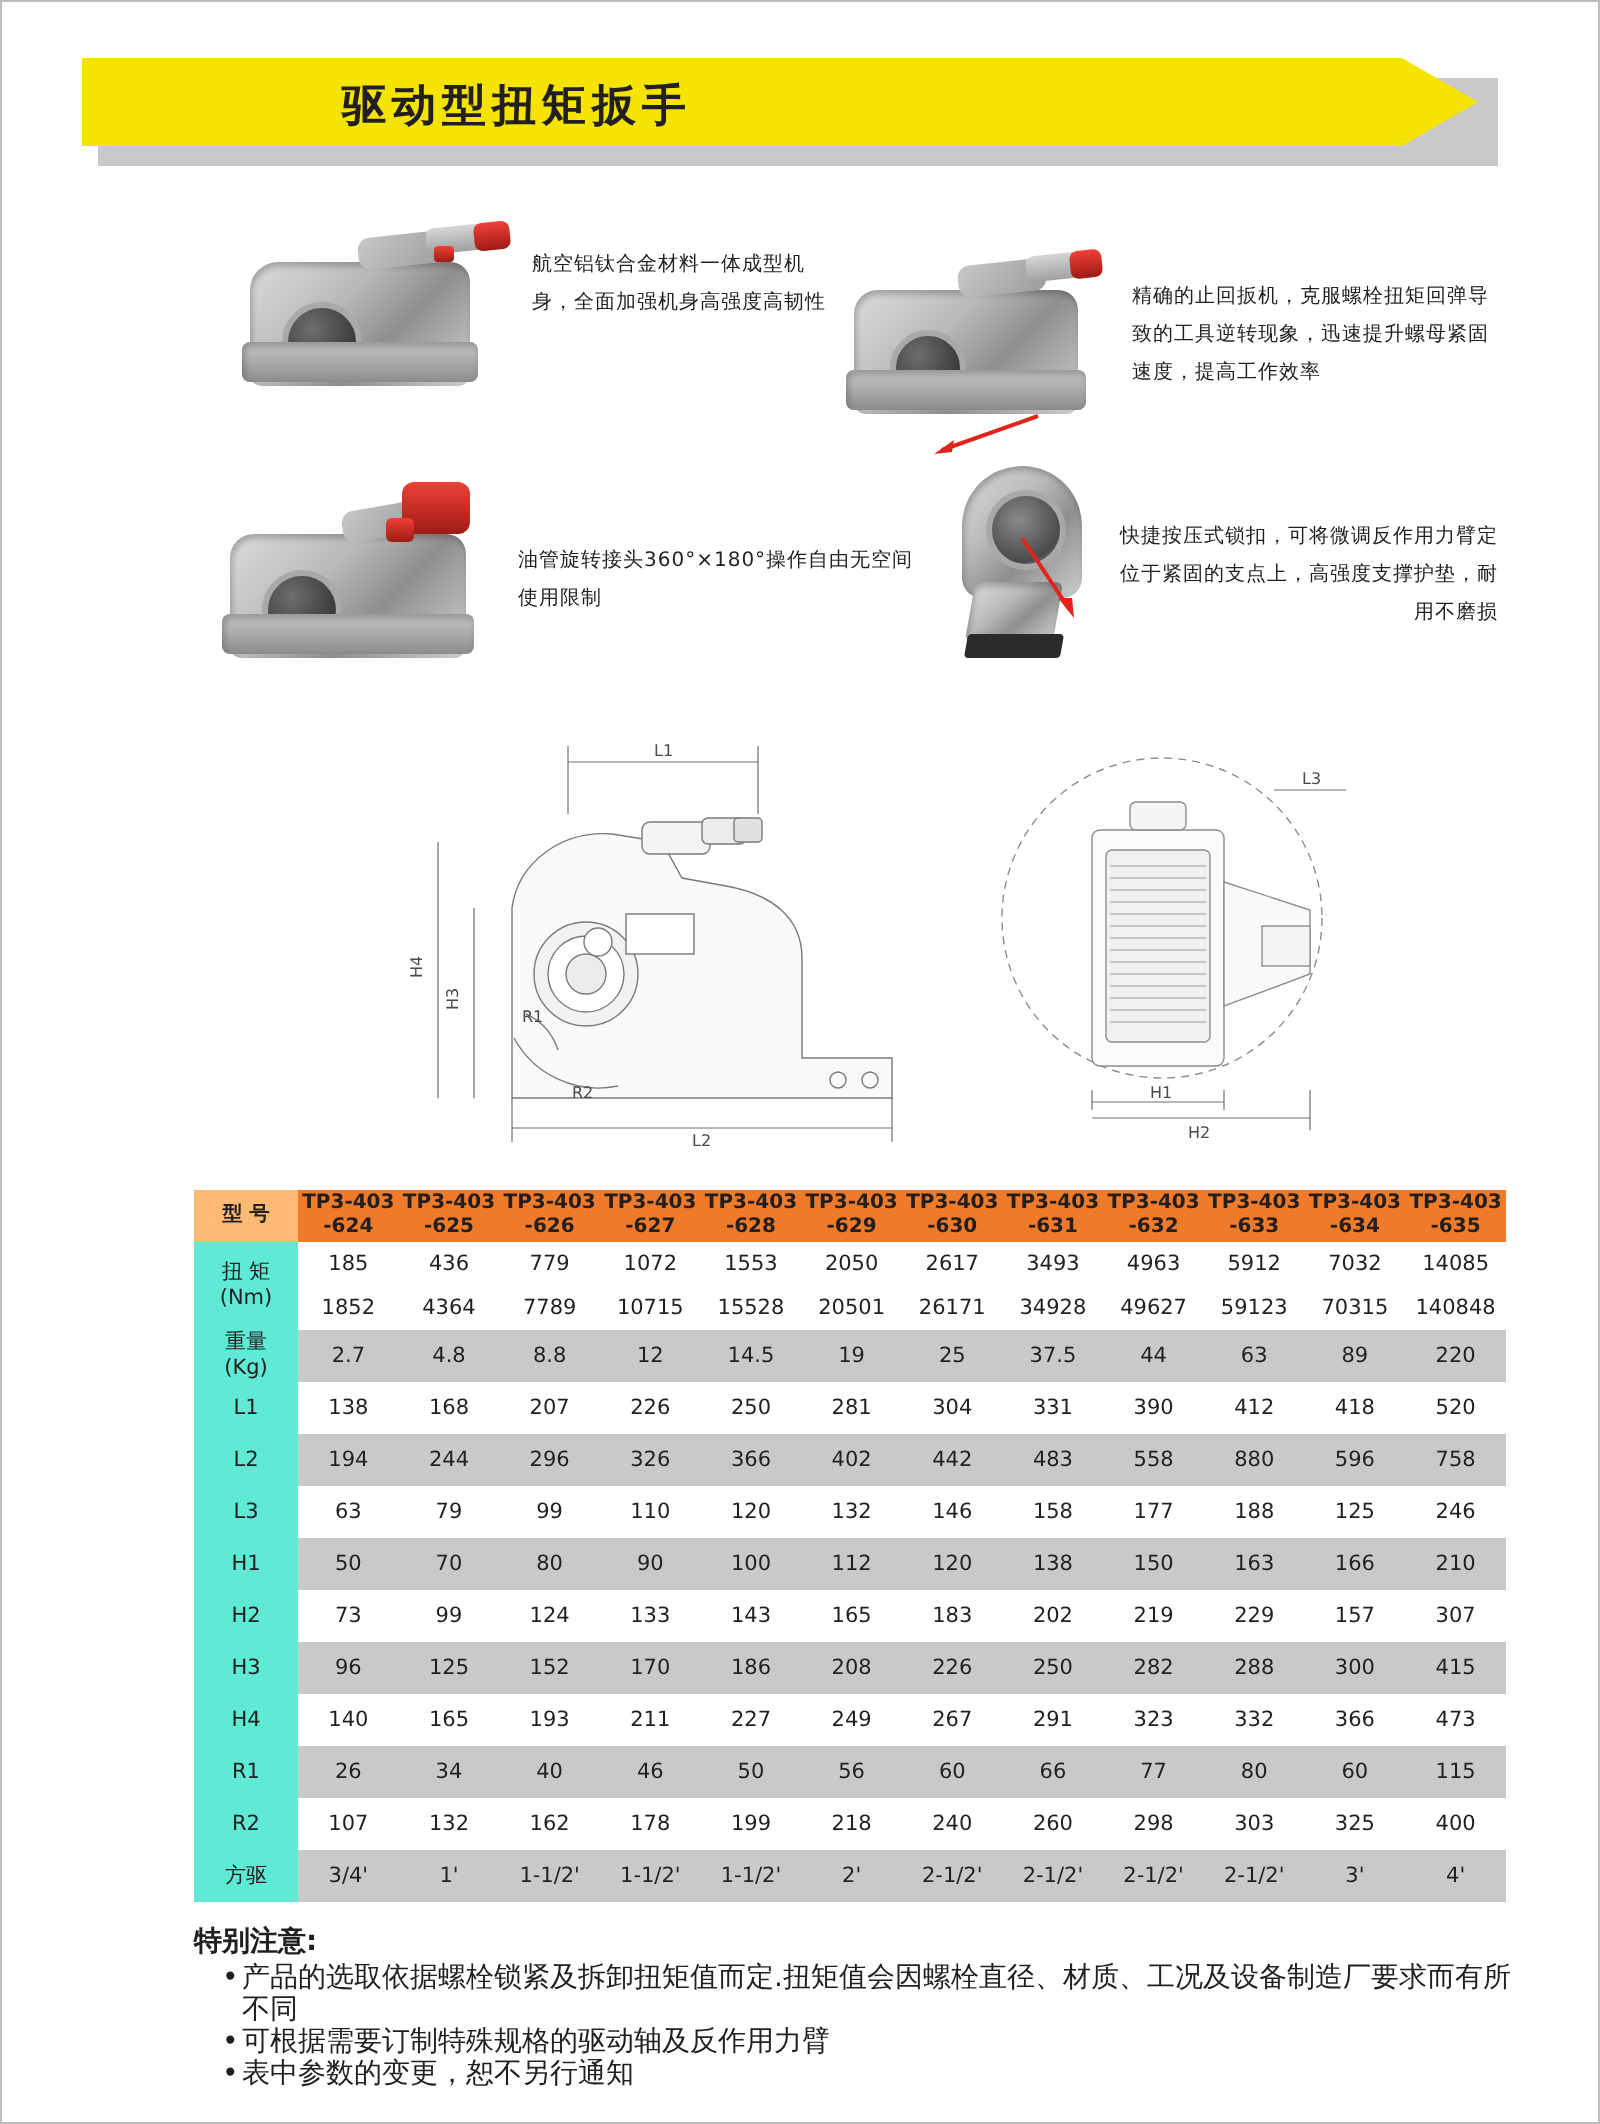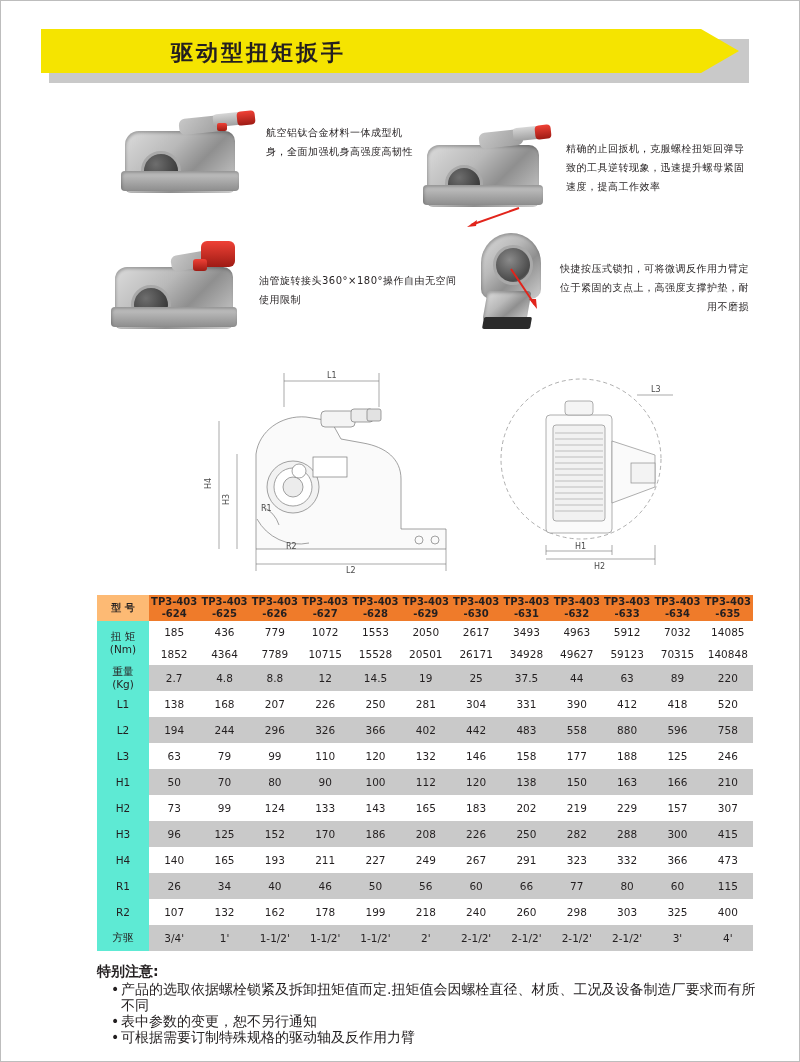--- a/index.html
+++ b/index.html
@@ -475,18 +475,18 @@
             <td>4'</td>
           </tr>
         </tbody>
     </table>
   </div>
 
   <div class="notes">
     <div class="title">特别注意:</div>
     <ul id="notes-list">
         <li>产品的选取依据螺栓锁紧及拆卸扭矩值而定.扭矩值会因螺栓直径、材质、工况及设备制造厂要求而有所不同</li>
+        <li>可根据需要订制特殊规格的驱动轴及反作用力臂</li>
         <li>表中参数的变更，恕不另行通知</li>
-        <li>可根据需要订制特殊规格的驱动轴及反作用力臂</li>
       </ul>
   </div>
 
 </div>
 
 </body></html>

